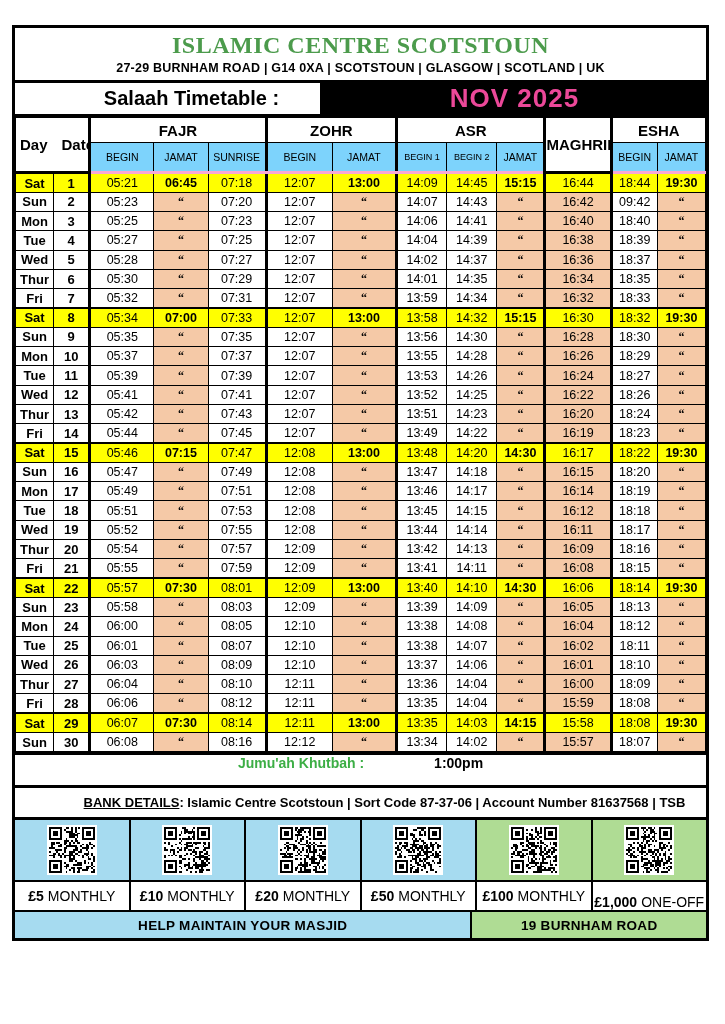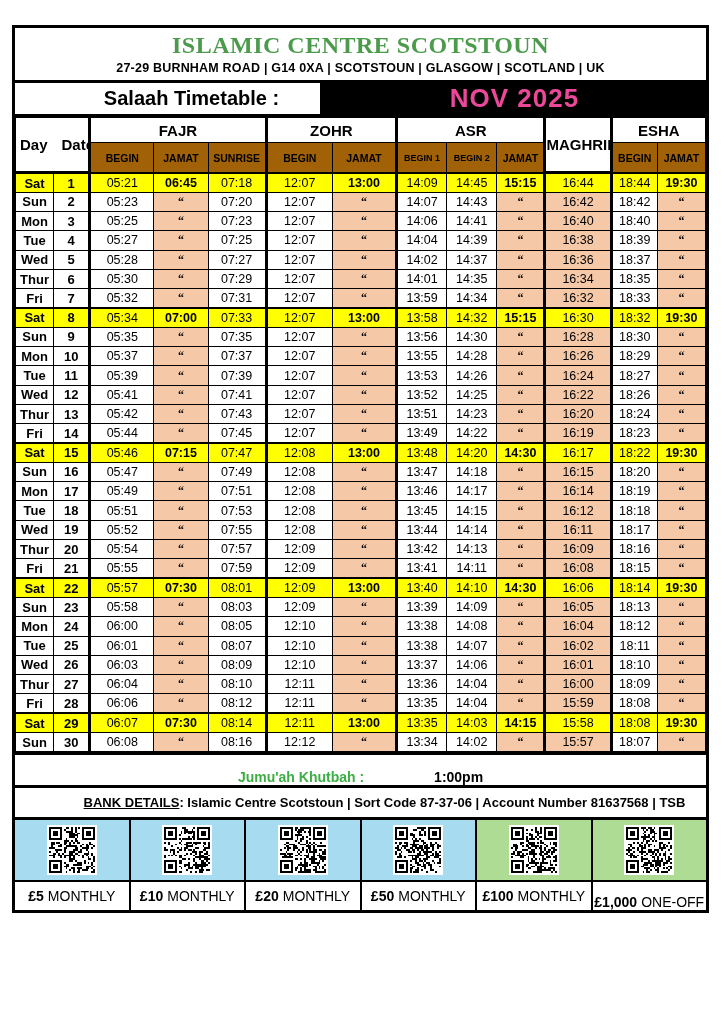--- a/index.html
+++ b/index.html
@@ -18,34 +18,34 @@
   
   .salaah-band{display:flex;height:34px;border-bottom:3px solid #000;padding-left:48px;}
   .salaah-label{width:260px;border-right:3px solid #000;display:flex;align-items:center;justify-content:center;font-size:20px;font-weight:bold;}
   .month-box{flex:1;background:#000;color:#ec4899;display:flex;align-items:center;justify-content:center;font-size:26px;font-weight:bold;letter-spacing:1px;}
 
   
   table{width:100%;border-collapse:collapse;table-layout:fixed;}
   th,td{border:1px solid #000;text-align:center;vertical-align:middle;overflow:hidden;white-space:nowrap;}
   .sepR{border-right:3px solid #000 !important;}
   tr.grp th{height:25px;font-size:15px;font-weight:bold;background:#fff;}
-  tr.sub th{height:30px;font-size:10.5px;font-weight:bold;background:#a16207;border-bottom:1px solid #f9a8d4;}
+  tr.sub th{height:30px;font-size:10.5px;font-weight:normal;background:#7dd3fc;border-bottom:3px solid #f9a8d4;}
   tr.sub th.sm{font-size:9px;}
   th.daydate{font-size:14px;font-weight:bold;background:#fff;border-bottom:3px solid #000;}
   th.daydate span{padding:0 4px;}
   th.peach, td.peach{background:var(--peach);}
   th.mag{font-size:9.5px;background:var(--peach);border-bottom:3px solid #000;}
   tbody td{height:19.3px;font-size:12.5px;border-top:1px dotted #999;background:#fff;}
   tbody td.day,tbody td.date{font-weight:bold;font-size:13px;}
   tbody td.ditto{font-family:"Liberation Serif",serif;font-weight:bold;font-size:12px;line-height:8px;}
   tbody tr.sat td{background:var(--yellow);border-top:2.5px solid #000;}
   tbody tr.sat td.jam{font-weight:bold;}
 
   
-  .jumuah-row{height:33px;border-top:3px solid #000;display:flex;align-items:flex-end;justify-content:center;gap:70px;font-size:14px;font-weight:bold;}
+  .jumuah-row{height:33px;border-top:3px solid #000;display:flex;align-items:flex-start;justify-content:center;gap:70px;font-size:14px;font-weight:bold;}
   .jumuah-label{color:var(--jumuah-green);}
   .bank-row{height:32px;border-top:3px solid #000;display:flex;align-items:center;justify-content:center;font-size:13px;font-weight:bold;}
   .bank-row u{margin-right:0;padding-left:48px;}
   .qr-row{display:flex;height:63px;border-top:3px solid #000;}
   .qr-cell{flex:1;display:flex;align-items:center;justify-content:center;border-right:2px solid #000;}
   .qr-cell:last-child{border-right:none;}
   .qr-cell.blue{background:var(--blue);} .qr-cell.green{background:var(--green);}
   .qr-patch{background:#fff;padding:2px;line-height:0;}
   .label-row{display:flex;height:30px;border-top:2px solid #000;}
   .label-cell{flex:1;background:#fff;border-right:2px solid #000;display:flex;align-items:center;justify-content:center;gap:4px;}
@@ -132,21 +132,21 @@
           <td class="date sepR">2</td>
           <td class="">05:23</td>
           <td class="peach jam ditto">“</td>
           <td class="sepR">07:20</td>
           <td class="">12:07</td>
           <td class="peach jam sepR ditto">“</td>
           <td class="">14:07</td>
           <td class="">14:43</td>
           <td class="peach jam sepR ditto">“</td>
           <td class="peach sepR">16:42</td>
-          <td class="">18:42</td>
+          <td class="">09:42</td>
           <td class="peach jam ditto">“</td>
         </tr>
         <tr class="">
           <td class="day">Mon</td>
           <td class="date sepR">3</td>
           <td class="">05:25</td>
           <td class="peach jam ditto">“</td>
           <td class="sepR">07:23</td>
           <td class="">12:07</td>
           <td class="peach jam sepR ditto">“</td>
@@ -1860,14 +1860,18 @@
       <div class="label-cell">
         <span class="label-amount">£100</span>
         <span class="label-period">MONTHLY</span>
       </div>
       <div class="label-cell">
         <span class="label-amount">£1,000</span>
         <span class="label-period">ONE-OFF</span>
       </div>
     </div>
 
+  <div class="footer-row">
+    <div class="footer-left">HELP MAINTAIN YOUR MASJID</div>
+    <div class="footer-right">19 BURNHAM ROAD</div>
+  </div>
 
 </div>
 
 </body></html>

